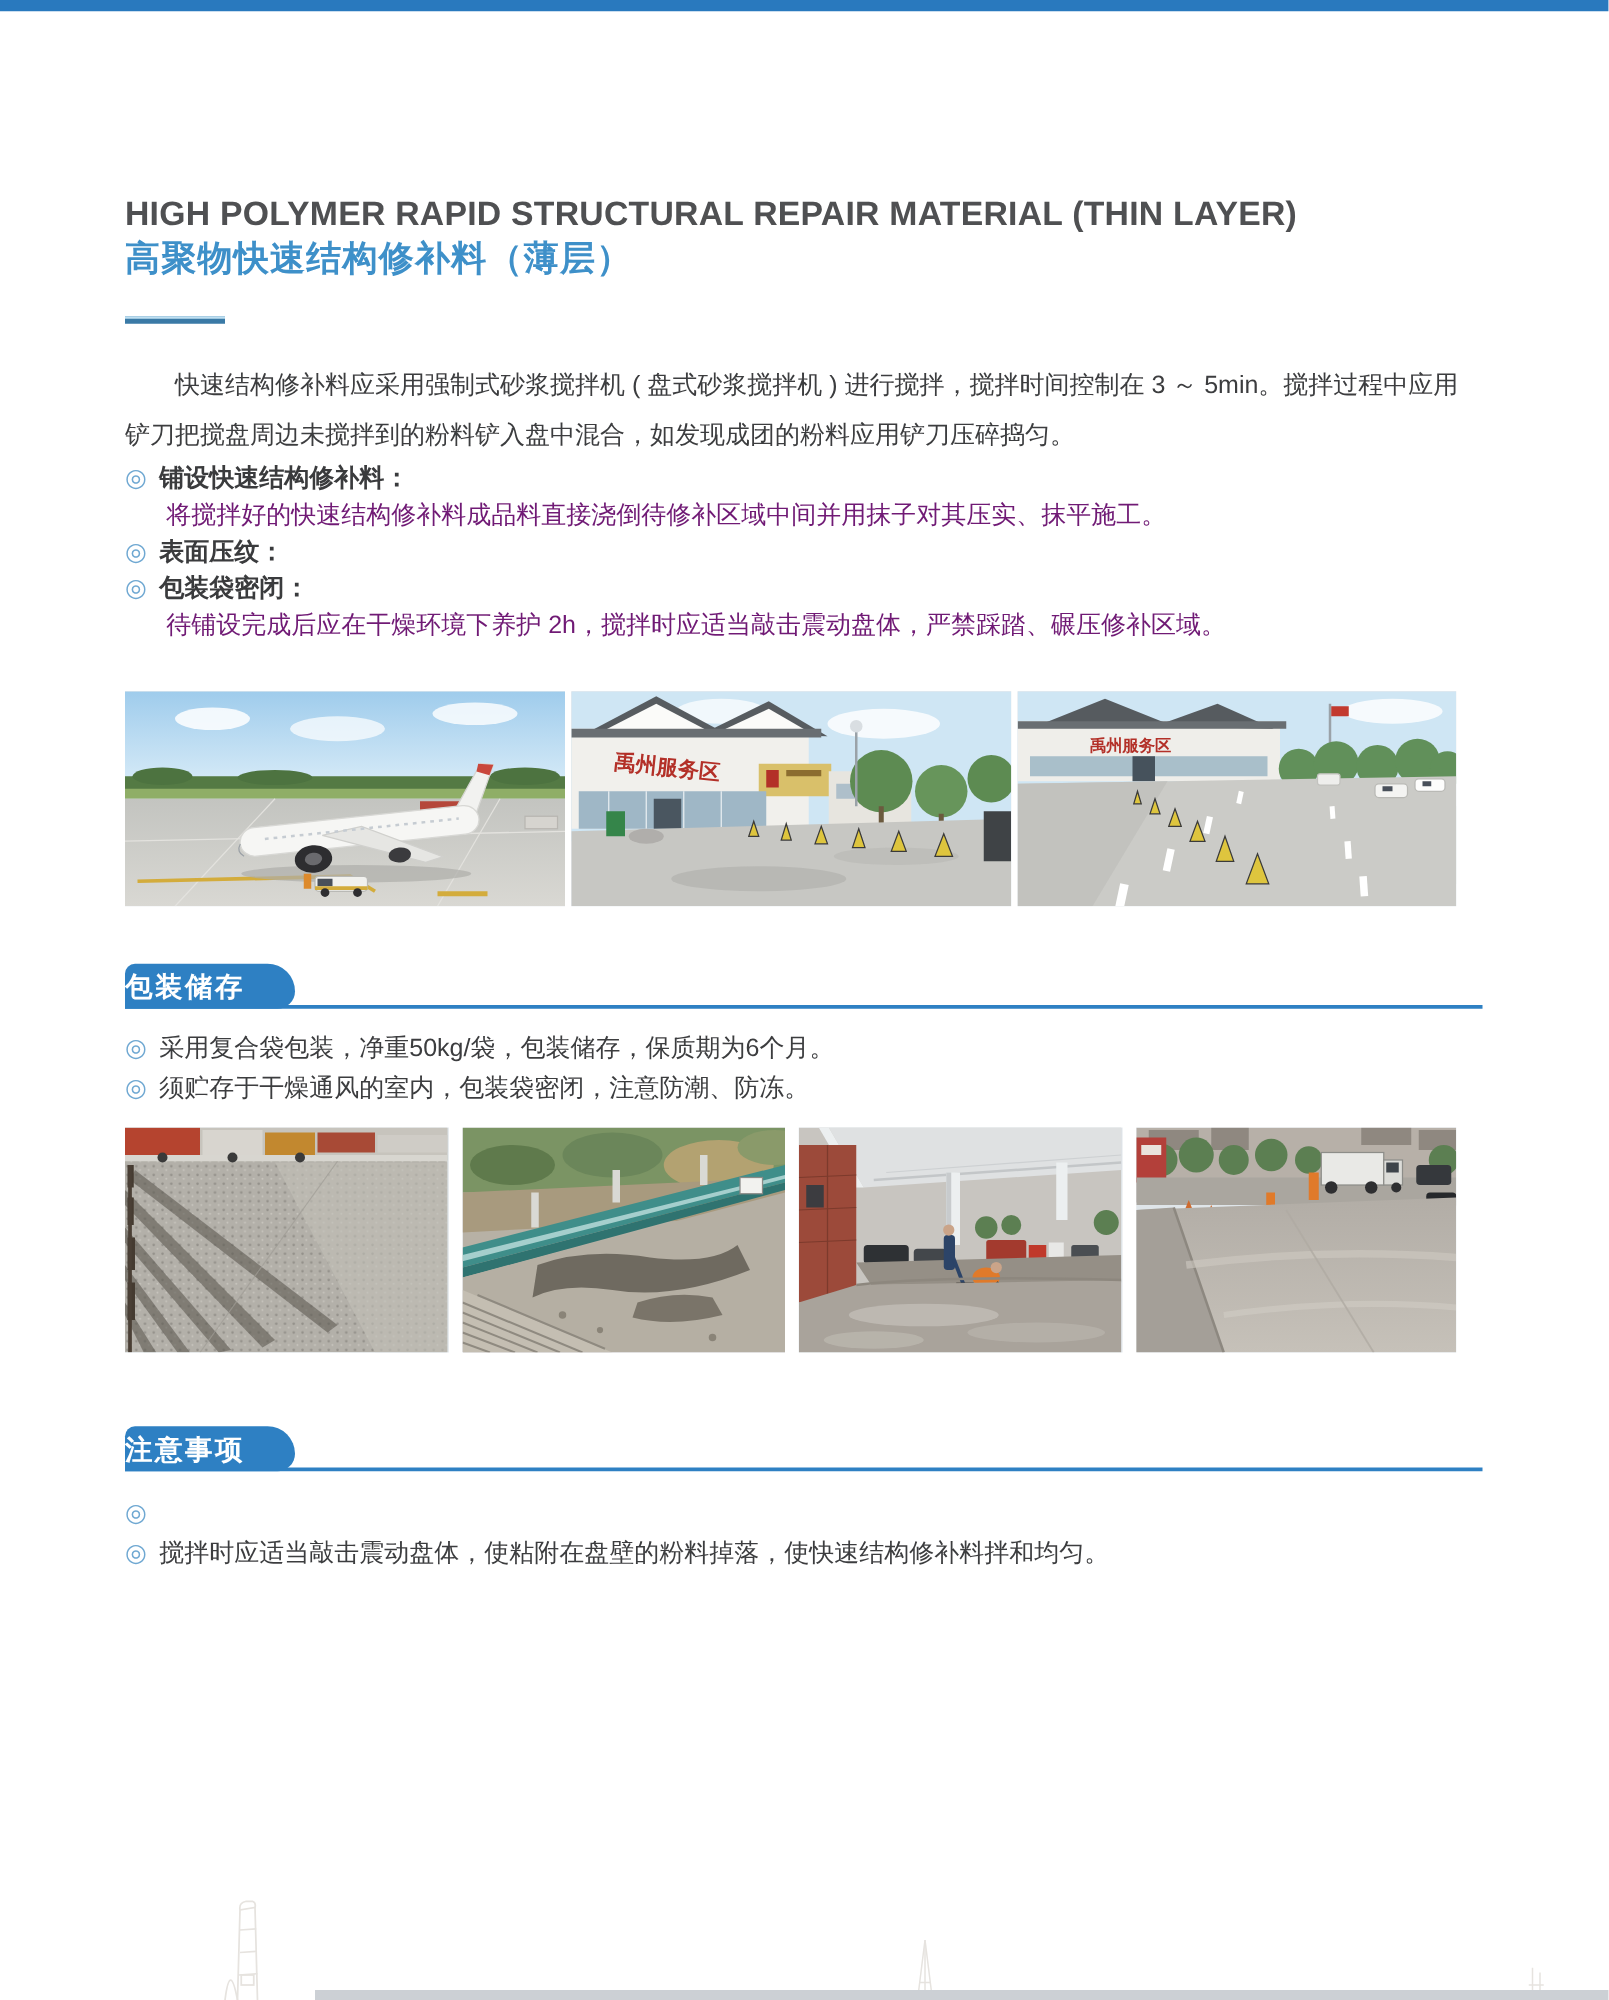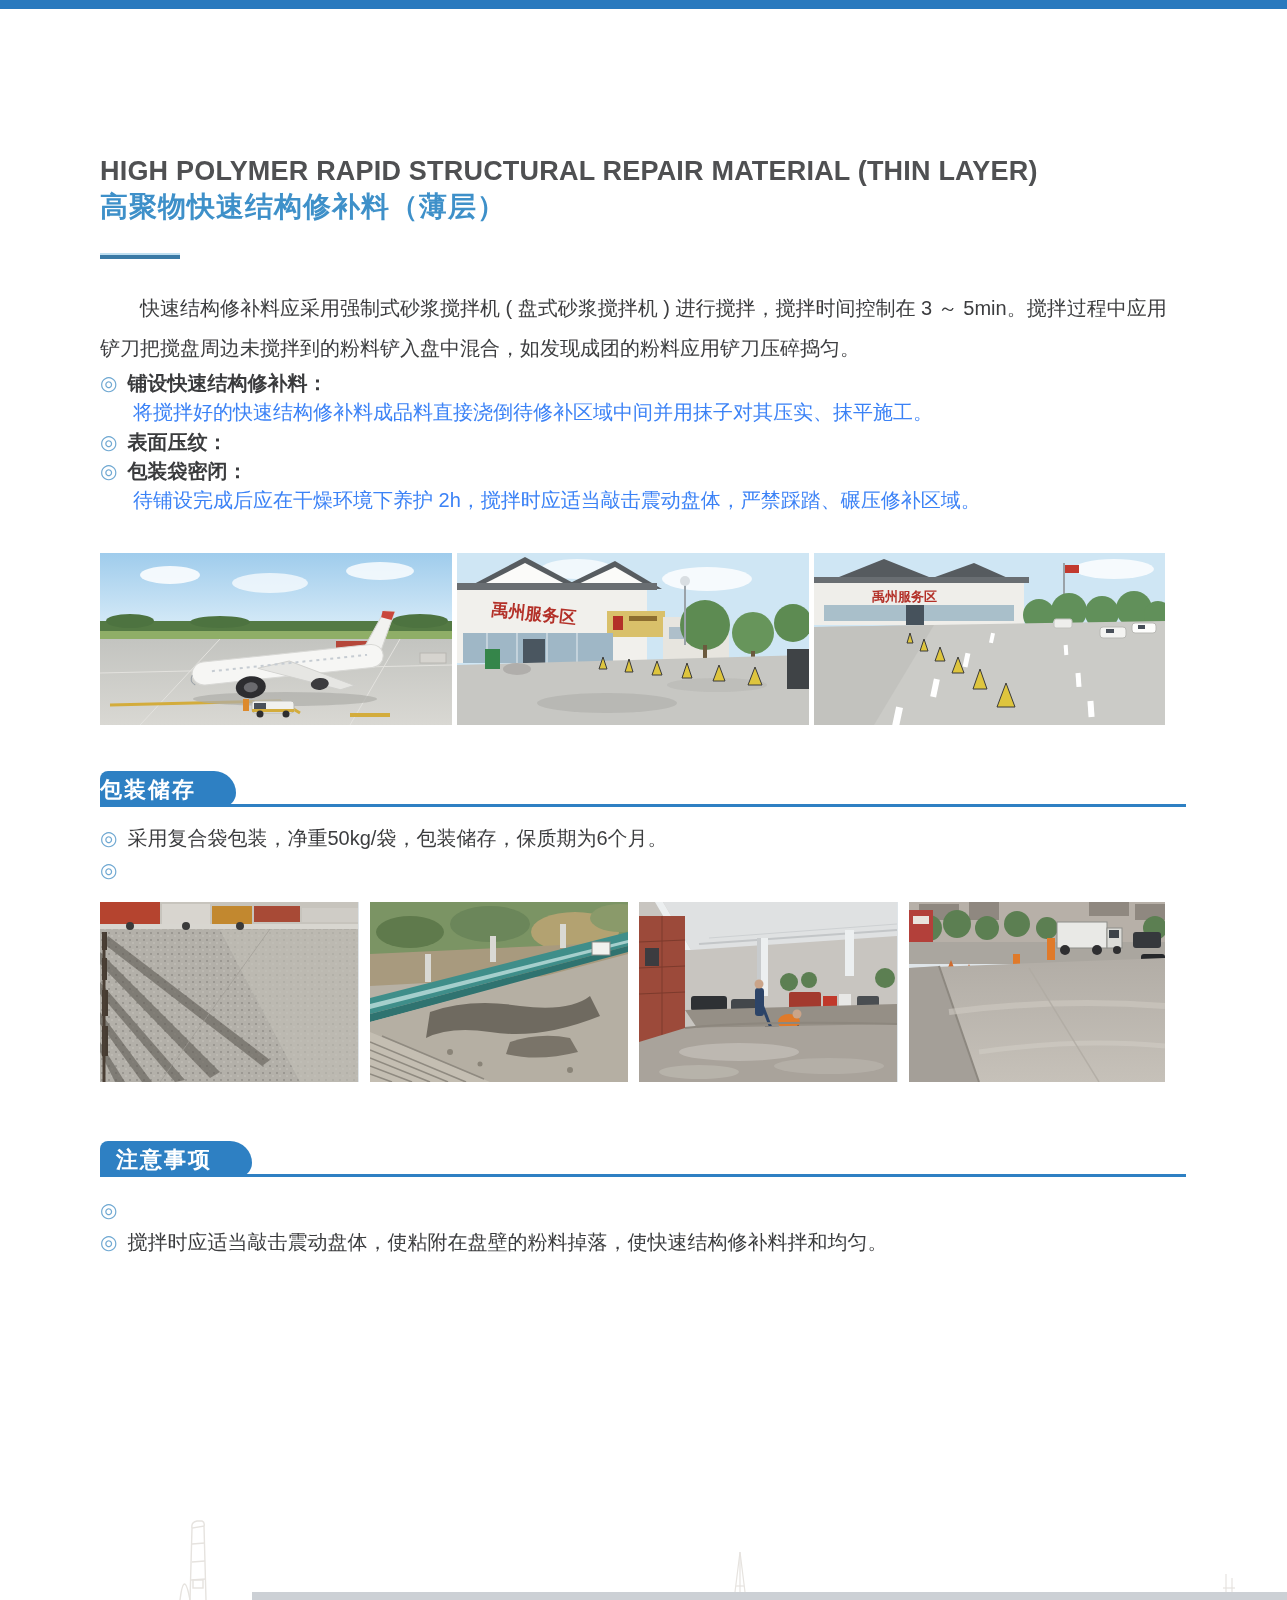--- a/index.html
+++ b/index.html
@@ -9,33 +9,33 @@
   .top-bar{left:0;top:0;width:1287px;height:9px;background:#2979be;}
   .bottom-bar{left:252px;top:1592px;width:1035px;height:8px;background:#ccd0d5;}
 
   .title-en{left:100px;top:156px;width:1100px;font-size:27px;font-weight:bold;color:#4f5052;letter-spacing:.2px;}
   .title-zh{left:100px;top:188px;width:900px;font-size:28px;font-weight:bold;color:#3e90c9;letter-spacing:1px;}
   .title-dash{left:100px;top:253px;width:80px;height:4px;background:#3a7aa6;border-top:2px solid #bfdff1;}
 
   .intro{left:100px;top:288px;width:1086px;font-size:20px;line-height:40px;}
   .intro p{margin:0;text-indent:2em;}
   .item-head{display:flex;align-items:center;height:29.5px;font-weight:bold;color:#3a3b3d;}
-  .item-detail{height:29.5px;line-height:29.5px;padding-left:33px;color:#3b82f6;}
+  .item-detail{height:29.5px;line-height:29.5px;padding-left:33px;color:#701a75;}
   .bullet{color:#6fa8d2;font-weight:normal;font-size:20px;margin-right:10px;}
 
   .photo-row{display:flex;}
   .row1{left:100px;top:553px;width:1065px;height:172px;gap:5px;}
   .row2{left:100px;top:902px;width:1065px;height:180px;gap:11px;}
   .photo{flex:1 1 auto;overflow:hidden;background:#dfe5e9;}
   .photo svg{display:block;}
 
   .section-tab{height:36px;width:136px;background:#2e80c3;border-radius:8px 22px 14px 0;
                color:#fff;font-size:22px;font-weight:bold;line-height:37px;letter-spacing:2px;}
   .tab1{left:100px;top:771px;}
-  .tab2{left:100px;top:1141px;padding-left:16px;}
+  .tab2{left:100px;top:1141px;}
   .section-rule{width:1086px;height:3px;background:#2e80c3;}
   .rule1{left:100px;top:804px;}
   .rule2{left:100px;top:1174px;}
 
   .sec-bullets{left:100px;top:822px;width:1086px;font-size:20px;}
   .sec-bullets.s2{top:1194px;}
   .sec-line{display:flex;align-items:center;height:32px;}
 
   .wm{opacity:1;}
 </style>
@@ -223,20 +223,21 @@
 
   <div class="abs section-tab tab1">包装储存</div>
   <div class="abs section-rule rule1"></div>
   <div class="abs sec-bullets">
     <div class="sec-line">
       <span class="bullet">◎</span>
       <span>采用复合袋包装，净重50kg/袋，包装储存，保质期为6个月。</span>
     </div>
     <div class="sec-line">
       <span class="bullet">◎</span>
+      <span>须贮存于干燥通风的室内，包装袋密闭，注意防潮、防冻。</span>
     </div>
   </div>
 
   <div class="abs photo-row row2">
     <div class="photo">
       <svg width="258" height="180" viewBox="0 0 258 180">
         <defs>
           <pattern id="speck" width="7" height="7" patternUnits="userSpaceOnUse">
             <rect width="7" height="7" fill="#b3b0a9"></rect>
             <circle cx="2" cy="3" r="1" fill="#93908a"></circle>

